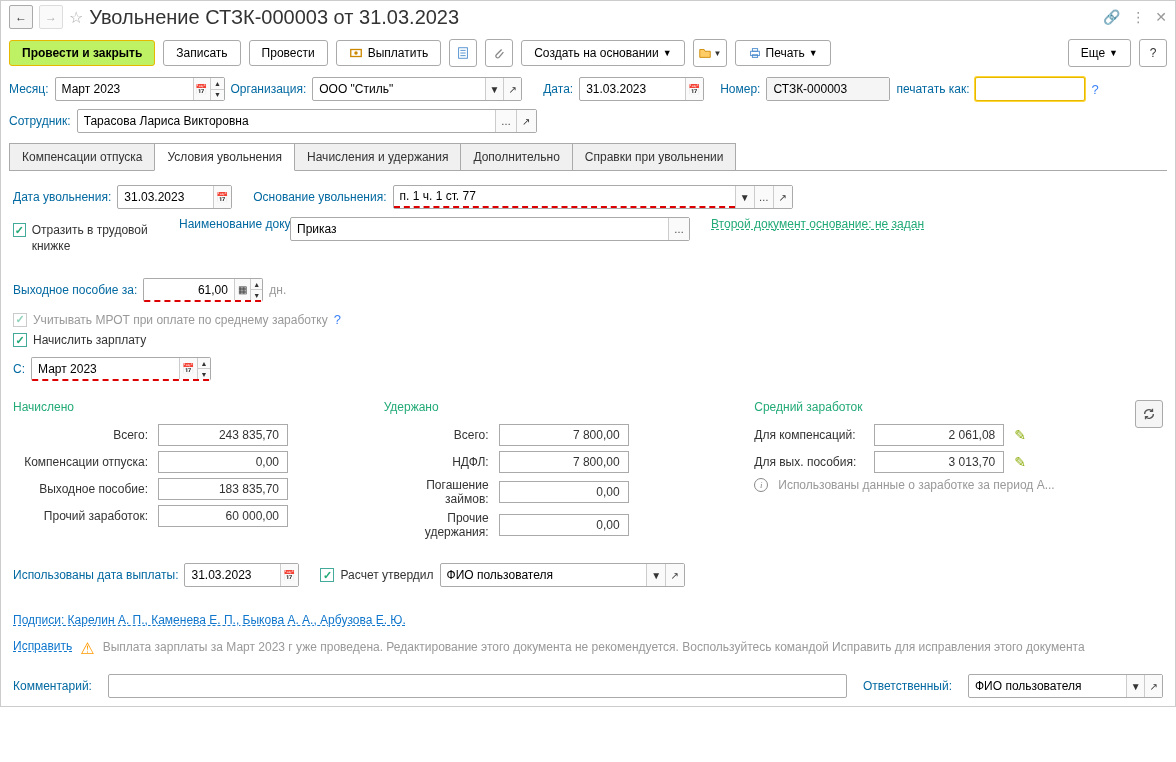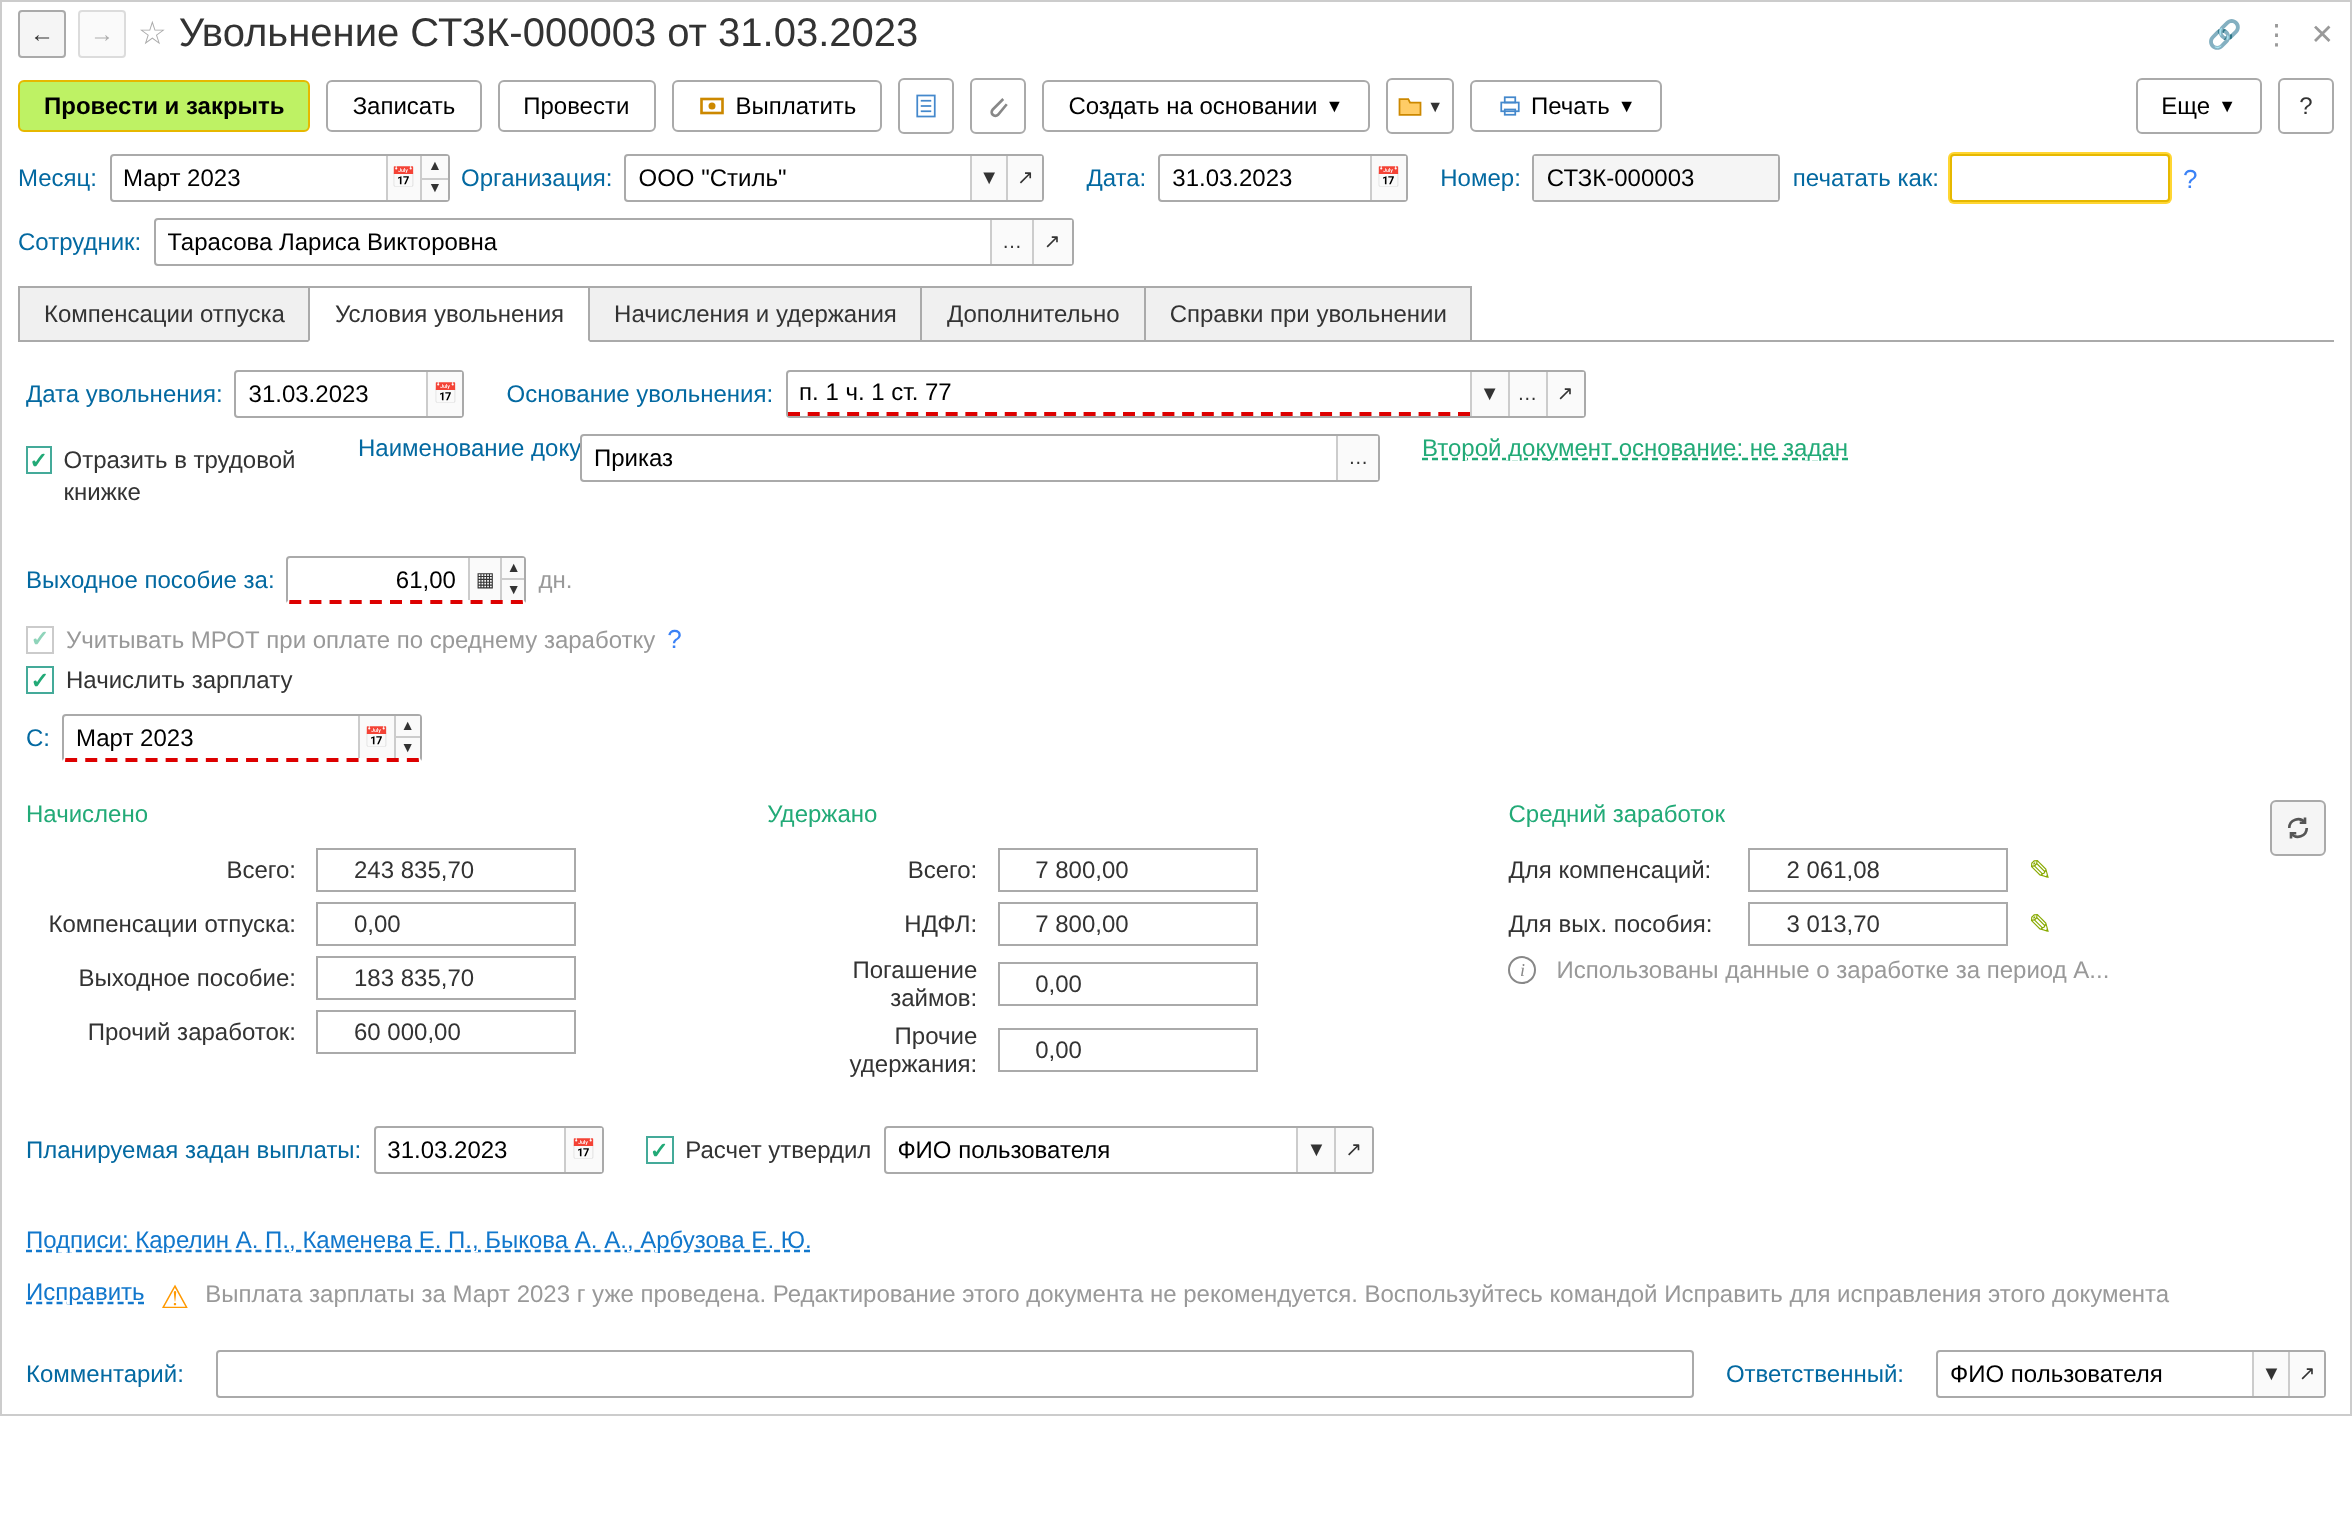--- a/index.html
+++ b/index.html
@@ -44,21 +44,21 @@
 .checkbox.disabled { opacity: 0.5; border-color: #999; }
 .text-muted { color: #999; }
 .link-green { color: #2a7; text-decoration: underline dashed; cursor: pointer; }
 .red-underline { border-bottom: 2px dashed #d00; }
 
 .summary-section { display: flex; gap: 30px; margin-top: 15px; position: relative; }
 .summary-col { flex: 1; }
 .summary-header { color: #2a7; margin-bottom: 10px; }
 .summary-row { display: flex; align-items: center; margin: 5px 0; gap: 10px; }
 .summary-row .slabel { text-align: right; flex: 0 0 135px; }
-.summary-row .svalue { border: 1px solid #aaa; padding: 3px 18px; flex: 0 0 130px; height: 22px; }
+.summary-row .svalue { border: 1px solid #aaa; padding: 3px 8px; text-align: right; flex: 0 0 130px; height: 22px; }
 .pencil { color: #8a0; cursor: pointer; font-size: 14px; }
 .info-icon { color: #888; border: 1px solid #888; border-radius: 50%; width: 14px; height: 14px; display: inline-flex; align-items: center; justify-content: center; font-size: 9px; font-style: italic; font-family: serif; }
 .refresh-btn { position: absolute; right: 0; top: 0; border: 1px solid #aaa; background: #f5f5f5; width: 28px; height: 28px; border-radius: 3px; display: flex; align-items: center; justify-content: center; cursor: pointer; }
 
 .footer-link { color: #17c; text-decoration: underline dashed; cursor: pointer; margin: 10px 12px; display: block; line-height: 1.5; }
 .warn-row { display: flex; align-items: flex-start; gap: 8px; margin: 8px 12px; }
 .warn-icon { color: #f90; font-size: 16px; }
 .warn-text { color: #999; line-height: 1.4; }
 .link-blue { color: #17c; text-decoration: underline dashed; cursor: pointer; }
 
@@ -311,21 +311,21 @@
 
       <span class="refresh-btn">
           <svg class="icn" viewBox="0 0 16 16">
             <path d="M3 8a5 5 0 0 1 9-3M13 8a5 5 0 0 1-9 3" fill="none" stroke="#555" stroke-width="1.5"></path>
             <path d="M12 2v3h-3M4 14v-3h3" fill="none" stroke="#555" stroke-width="1.5"></path>
           </svg>
         </span>
     </div>
 
     <div class="form-row" style="padding-left:0;margin-top:15px;">
-      <span class="label">Планируемая задан выплаты:</span>
+      <span class="label">Использованы дата выплаты:</span>
       <span class="input-group" style="width:115px;">
         <input value="31.03.2023" style="">
         <span class="ibtn">📅</span>
       </span>
       <div class="checkbox-row" style="margin:0 0 0 15px;">
         <span class="checkbox checked"></span>
         <span>Расчет утвердил</span>
       </div>
       <span class="input-group" style="width:245px;">
         <input value="ФИО пользователя" style="">

